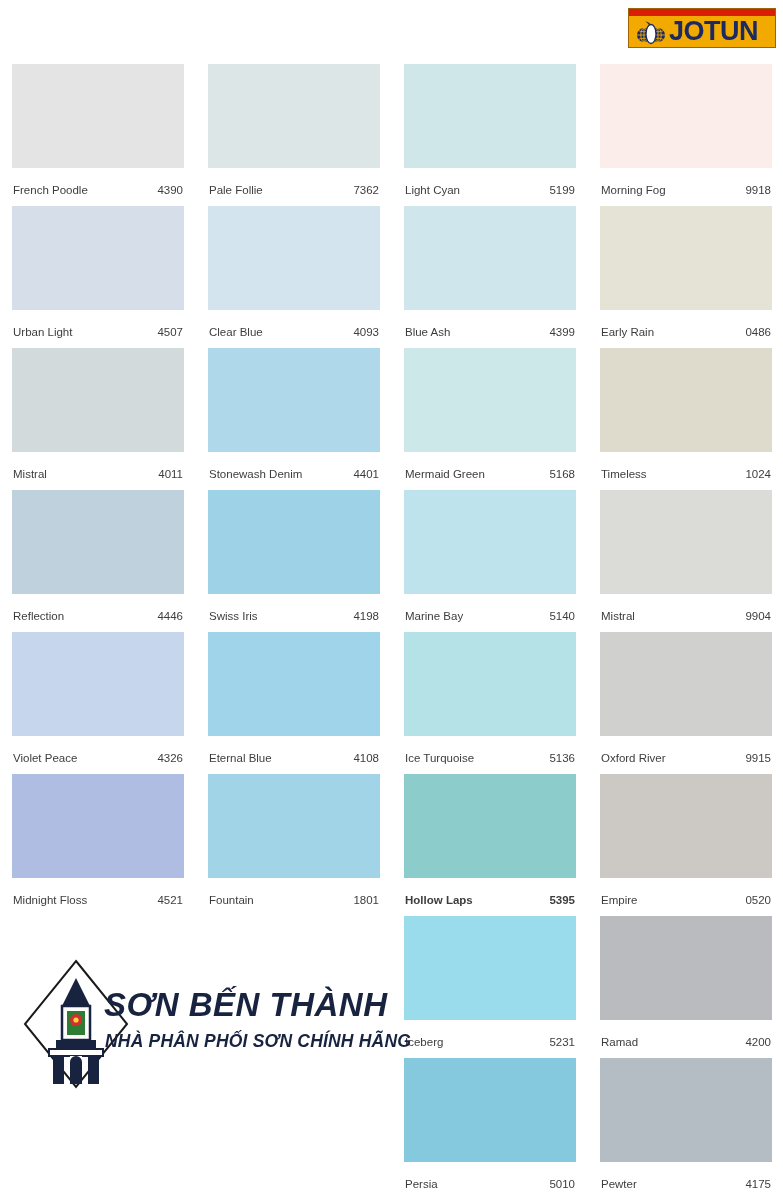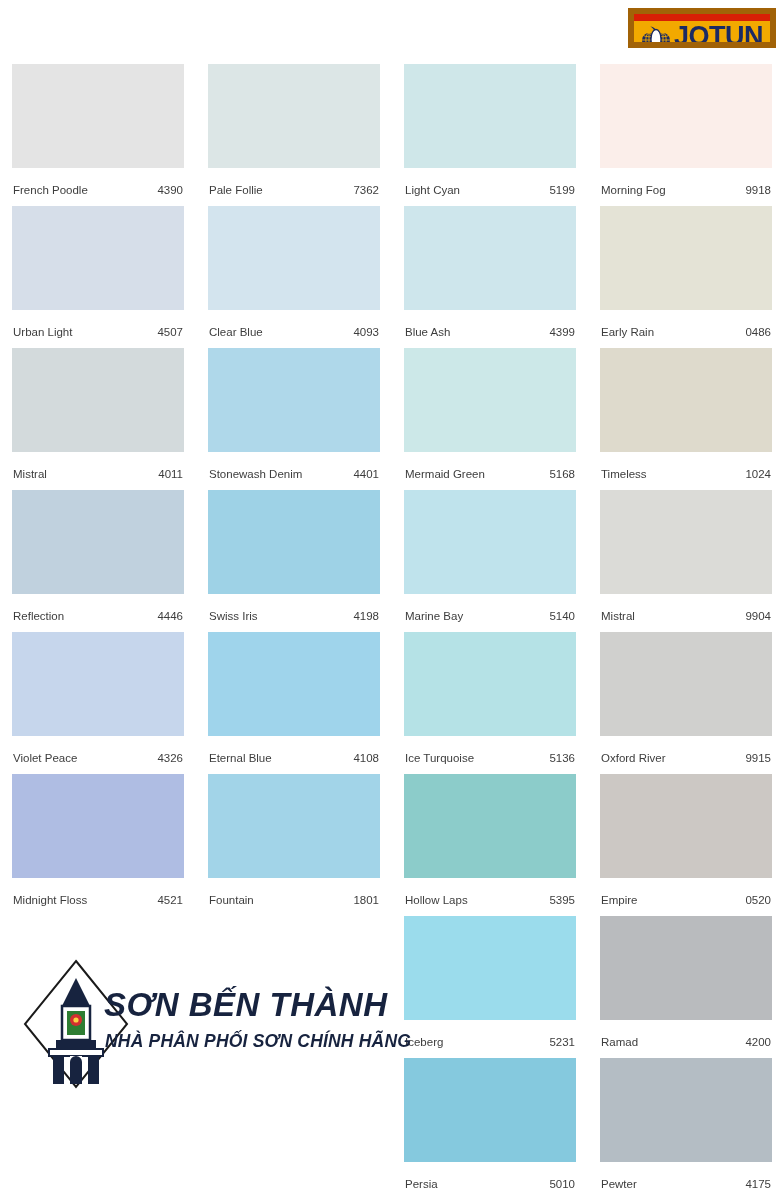--- a/index.html
+++ b/index.html
@@ -19,21 +19,21 @@
   }
 
   
   #jotun-logo {
     position: absolute;
     left: 628px;
     top: 8px;
     width: 148px;
     height: 40px;
     background: #F2A900;
-    border: 6px solid #a16207;
+    border: 1px solid #a16207;
     overflow: hidden;
   }
   #jotun-logo .red-bar {
     position: absolute;
     left: 0; top: 0;
     width: 100%;
     height: 7px;
     background: #D81E05;
   }
   #jotun-logo .jotun-word {
@@ -280,21 +280,21 @@
           <span class="swatch-code">5140</span>
         </div>
       </div>
       <div class="swatch-cell" style="top: 632px;">
         <div class="swatch-chip" style="background: rgb(181, 226, 230);"></div>
         <div class="swatch-meta">
           <span class="swatch-name">Ice Turquoise</span>
           <span class="swatch-code">5136</span>
         </div>
       </div>
-      <div class="swatch-cell" style="top: 774px;">
+      <div class="swatch-cell" style="top: 774px; font-weight: bold;">
         <div class="swatch-chip" style="background: rgb(140, 204, 202);"></div>
         <div class="swatch-meta">
           <span class="swatch-name">Hollow Laps</span>
           <span class="swatch-code">5395</span>
         </div>
       </div>
       <div class="swatch-cell" style="top: 916px;">
         <div class="swatch-chip" style="background: rgb(155, 220, 236);"></div>
         <div class="swatch-meta">
           <span class="swatch-name">Iceberg</span>

